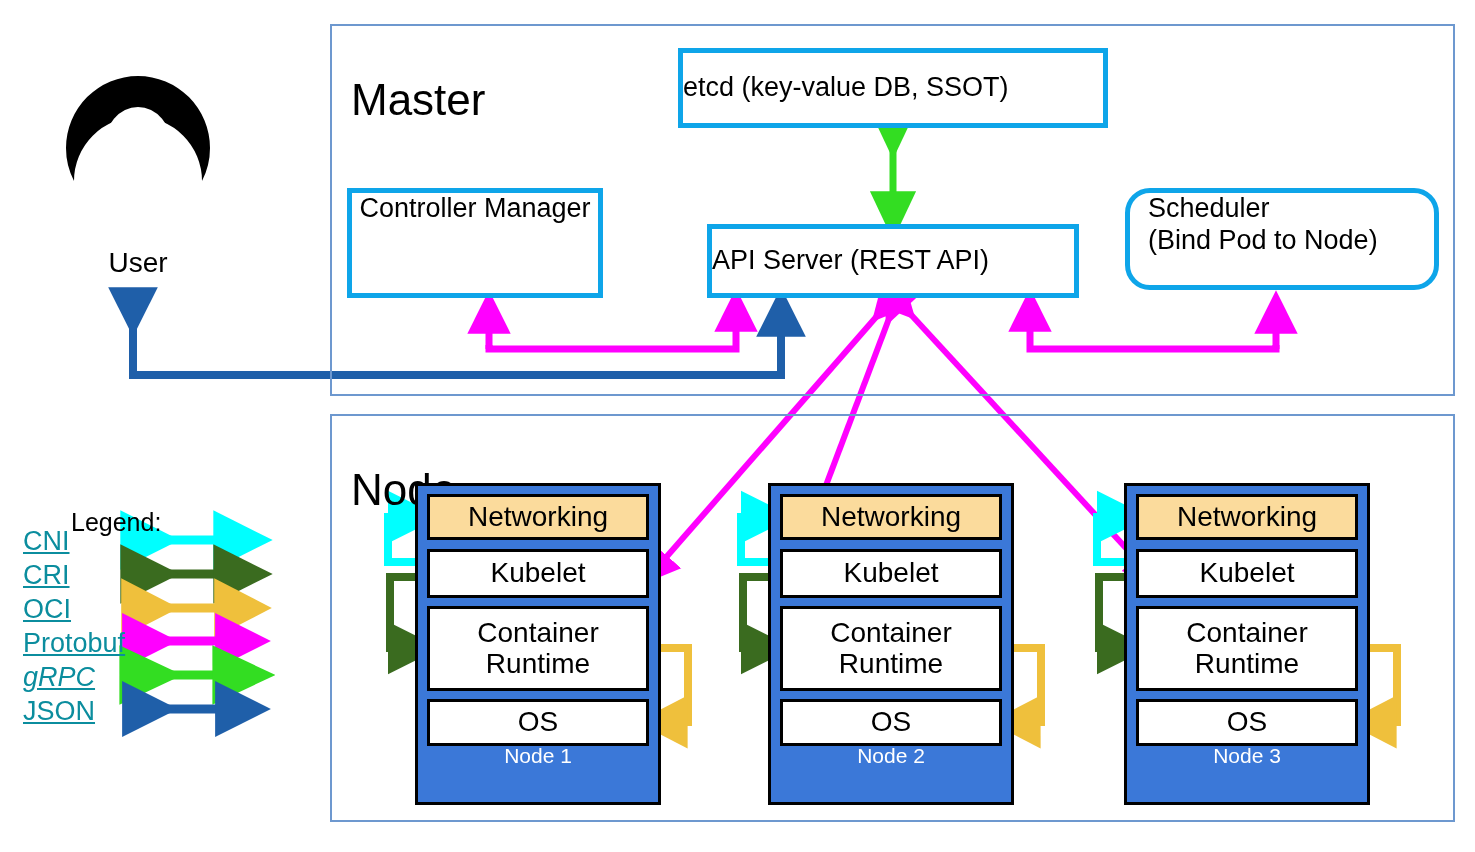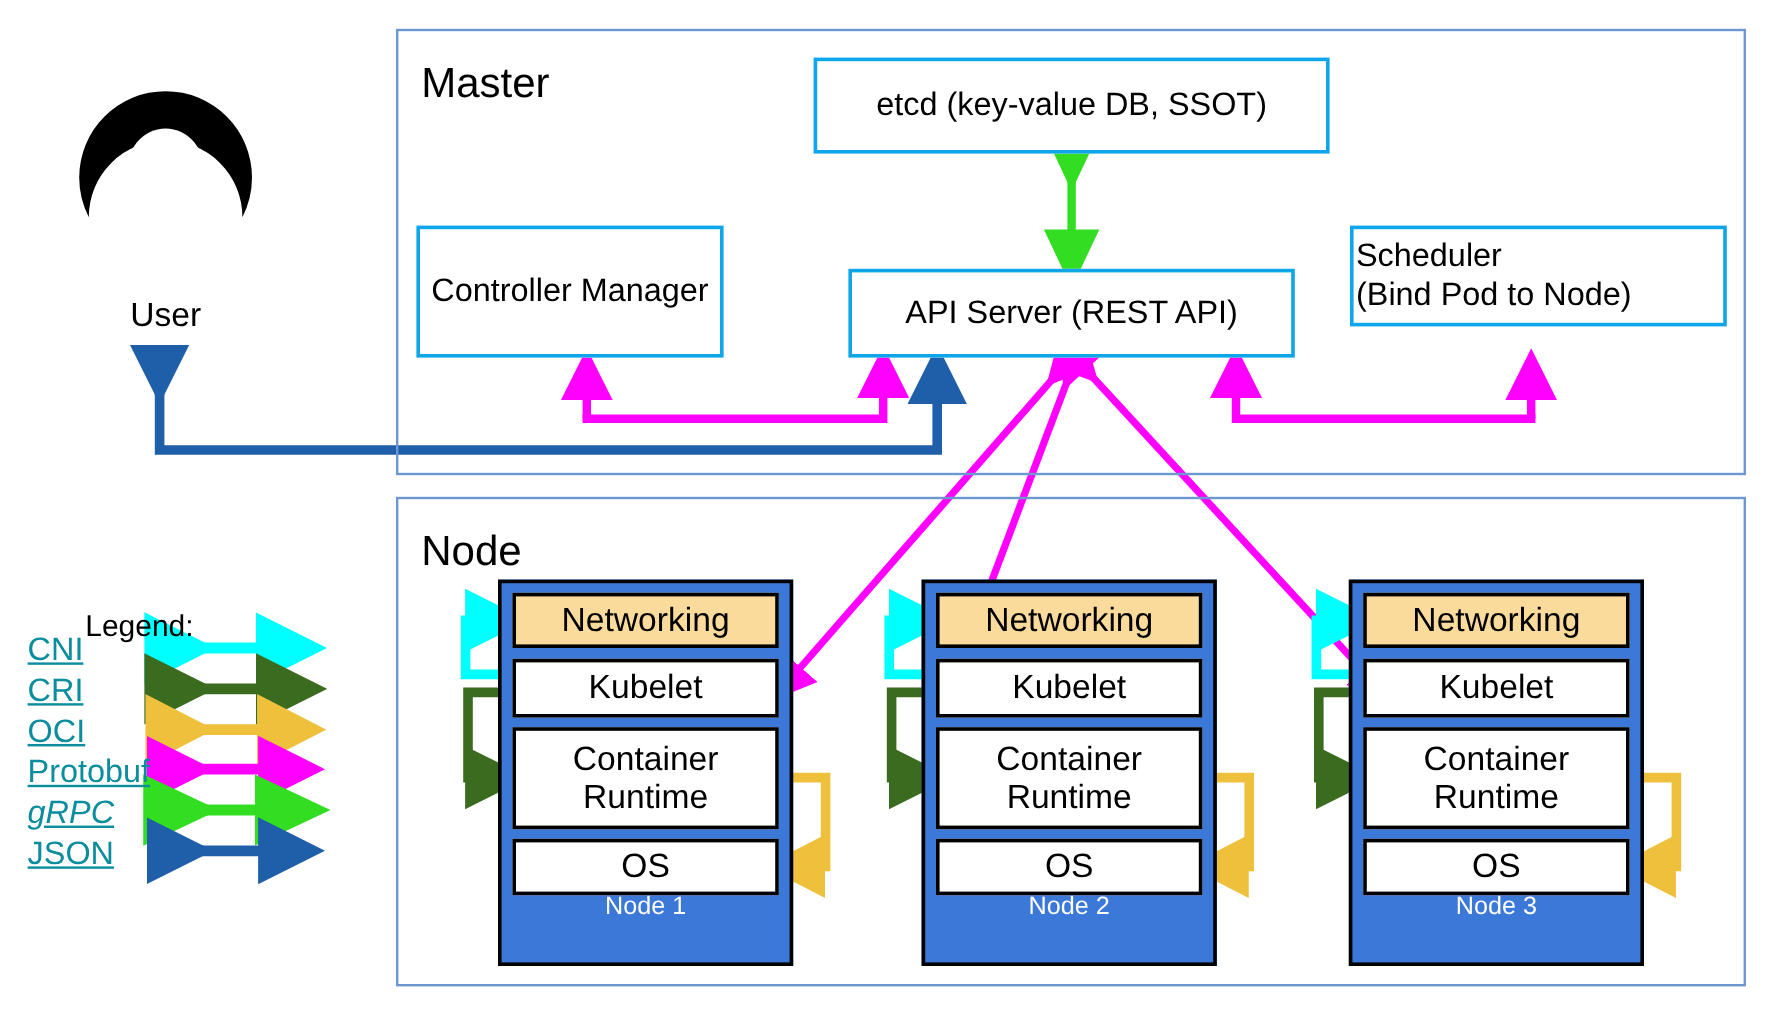--- a/index.html
+++ b/index.html
@@ -27,33 +27,33 @@
     pointer-events: none;
   }
   .frame {
     position: absolute;
     border: 2px solid #6d98cf;
     background: transparent;
     box-sizing: border-box;
   }
   .frame-title {
     position: absolute;
-    font-size: 35px;
+    font-size: 44px;
     color: #000000;
     line-height: 1;
     white-space: nowrap;
+    margin-top: 26px;
   }
   .orange-box {
     position: absolute;
-    border: 3px solid #0ea5e9;
+    border: 5px solid #0ea5e9;
     background: #ffffff;
     box-sizing: border-box;
     display: flex;
     align-items: center;
-    justify-content: center;
     text-align: center;
     font-size: 27px;
     color: #000000;
     line-height: 1.18;
   }
   .orange-box span { display: block; }
   .node-outer {
     position: absolute;
     background: #3b78d8;
     border: 3px solid #000000;
@@ -229,21 +229,21 @@
   </div>
 
   <div class="orange-box" style="left:347px; top:188px; width:256px; height:110px; flex-direction:column;">
     <span>Controller Manager</span>
   </div>
 
   <div class="orange-box" style="left:707px; top:224px; width:372px; height:74px;">
     <span>API Server (REST API)</span>
   </div>
 
-  <div class="orange-box" style="left:1125px; top:188px; width:314px; height:84px; flex-direction:column; align-items:flex-start; padding-left:2px; text-align:left;">
+  <div class="orange-box" style="left:1125px; top:188px; width:314px; height:102px; flex-direction:column; align-items:flex-start; padding-left:18px; text-align:left;border-radius:25px;">
     <span>Scheduler</span>
     <span>(Bind Pod to Node)</span>
   </div>
 
   <div class="frame" style="left:330px; top:414px; width:1125px; height:408px;"></div>
   <div class="frame-title" style="left:351px; top:442px;">Node</div>
 
   <div class="node-outer" style="left:415px; top:483px; width:246px; height:322px;">
     <div class="node-label" style="top:258px;">Node 1</div>
   </div>

